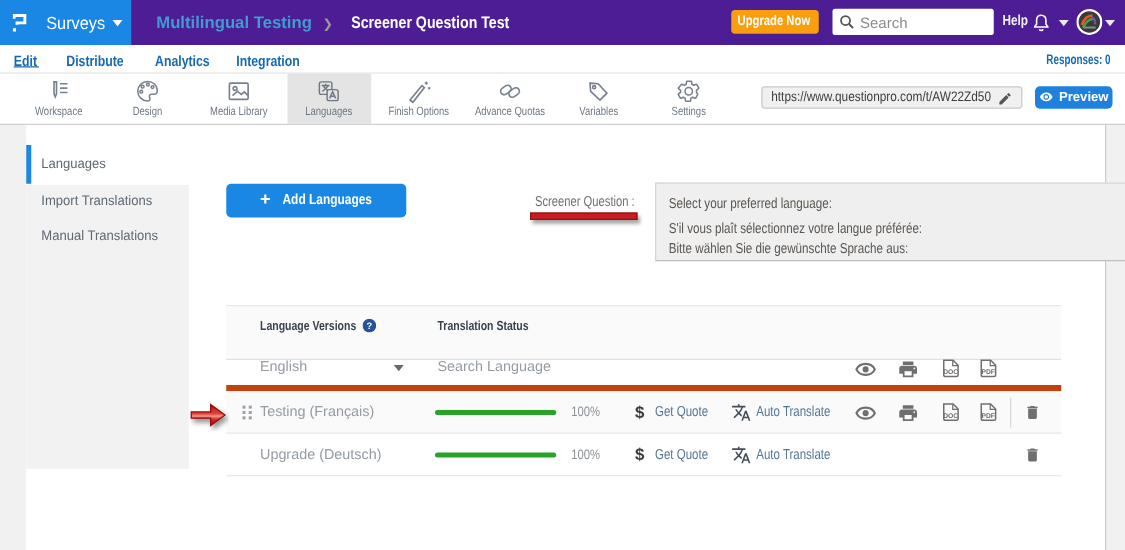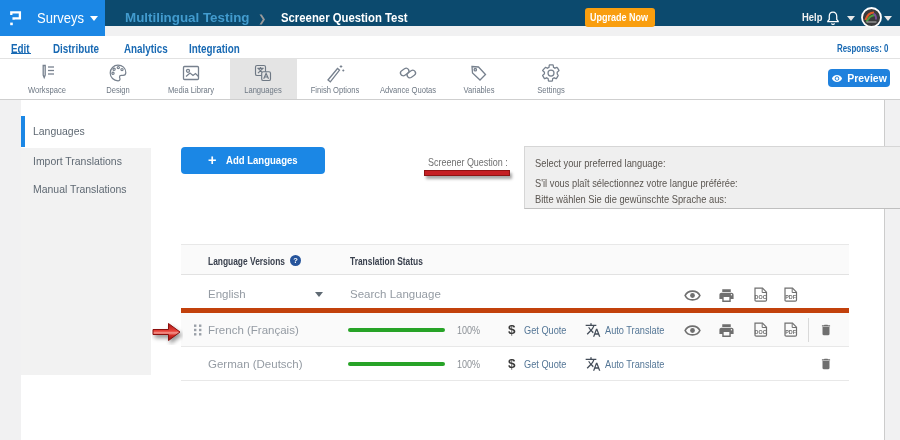--- a/index.html
+++ b/index.html
@@ -2,21 +2,21 @@
 <html><head>
 <meta charset="utf-8">
 <style>
 *{margin:0;padding:0;box-sizing:border-box}
 html,body{width:900px;height:440px}
 body{font-family:"Liberation Sans",sans-serif;position:relative;overflow:hidden;background:#f1f1f2;-webkit-font-smoothing:antialiased}
 .abs{position:absolute}
 .sx{display:inline-block;transform-origin:0 50%;white-space:nowrap}
 
 
-#hdr{position:absolute;left:0;top:0;width:900px;height:26px;background:#0c4a6e}
+#hdr{position:absolute;left:0;top:0;width:900px;height:36px;background:#4c1d95}
 #logo{position:absolute;left:0;top:0;width:105px;height:36px;background:#1b87e5}
 .crumb1{position:absolute;left:125px;top:10px;font-size:13.5px;color:#429bce;font-weight:bold;transform:scaleX(.99);transform-origin:0 0}
 .crumbsep{position:absolute;left:258px;top:13px;font-size:10px;color:#9a9a9a}
 .crumb2{position:absolute;left:281px;top:10px;font-size:13.5px;color:#fff;font-weight:bold;transform:scaleX(.84);transform-origin:0 0}
 #upgr{position:absolute;left:585px;top:8px;width:70px;height:19px;background:#f99e0f;border-radius:3px;color:#fff;font-size:11px;font-weight:bold;line-height:19px}
 #srch{position:absolute;left:666px;top:7px;width:129px;height:21px;background:#fff;border-radius:2px}
 #srch span{position:absolute;left:22px;top:4px;font-size:12px;color:#8b8b8b}
 .help{position:absolute;left:802px;top:10.5px;font-size:11.5px;color:#f2f2f2;font-weight:bold;transform:scaleX(.82);transform-origin:0 0}
 .cardn{width:0;height:0;border-left:4.5px solid transparent;border-right:4.5px solid transparent;border-top:5px solid #fff}
 
@@ -35,21 +35,21 @@
 #main{position:absolute;left:0;top:100px;width:900px;height:340px;background:#f1f1f2}
 #card{position:absolute;left:21px;top:0;width:864px;height:340px;background:#fff;border-right:1.5px solid #cccccc}
 .snav{position:absolute;font-size:11px;color:#5f6973;transform:scaleX(.95);transform-origin:0 0}
 #addbtn{position:absolute;left:181px;top:47px;width:144px;height:26.5px;background:#1b87e5;border-radius:4px;color:#fff}
 #scrlbl{position:absolute;left:428px;top:55.5px;font-size:11.5px;color:#6f6f6f;transform:scaleX(.78);transform-origin:0 0}
 #scrbar{position:absolute;left:424px;top:70px;width:86px;height:5.5px;background:#c51f24;border:1px solid #8e1313;box-shadow:2px 3px 3px rgba(0,0,0,.35)}
 #scrbox{position:absolute;left:524px;top:45.5px;width:390px;height:63px;background:#efefef;border:1px solid #d6d6d6;border-bottom-color:#bfbfbf}
 #scrbox div{position:absolute;left:10px;font-size:11.5px;color:#5a5550;transform:scaleX(.81);transform-origin:0 0;white-space:nowrap}
 
 #tbl{position:absolute;left:181px;top:144px;width:668px}
-.hrow{position:absolute;left:0;top:0;width:668px;height:31px;background:#fafafa;border-top:1px solid #e8e8e8;border-bottom:1px solid #e2e2e2}
+.hrow{position:absolute;left:0;top:0;width:668px;height:44px;background:#fafafa;border-top:1px solid #e8e8e8;border-bottom:1px solid #e2e2e2}
 .row{position:absolute;left:0;width:668px;height:34px}
 .rowtxt{position:absolute;top:11px;font-size:11.5px;color:#949ba3}
 .hcell{position:absolute;top:9.5px;font-size:10.5px;font-weight:bold;color:#3a414e;transform:scaleX(.8);transform-origin:0 0}
 .pbar{position:absolute;left:166.5px;top:15px;width:97.5px;height:3.5px;border-radius:2px;background:#27a327}
 .pct{position:absolute;left:276px;top:11px;font-size:11px;color:#8b9096;transform:scaleX(.82);transform-origin:0 0}
 .dollar{position:absolute;left:327px;top:9px;font-size:13.5px;font-weight:bold;color:#3a3a3a}
 .lnk{position:absolute;top:11px;font-size:11.5px;color:#547696;transform:scaleX(.8);transform-origin:0 0}
 .icon{position:absolute;top:9px;width:17px;height:17px}
 .vsep{position:absolute;left:627px;top:5px;width:1px;height:24px;background:#d9d9d9}
 </style>
@@ -61,20 +61,27 @@
       <path d="M1.3 5 V2.4 H9.9 V8.3 H3.6 V9.7" fill="none" stroke="#fff" stroke-width="2.3"></path>
       <rect x="0.2" y="12.6" width="2.6" height="2.6" fill="#fff"></rect>
     </svg>
     <span class="abs sx" style="left:37px;top:9.5px;color:#fff;font-size:14px;transform:scaleX(.93)">Surveys</span>
     <div class="abs cardn" style="left:90px;top:16px"></div>
   </div>
   <span class="crumb1">Multilingual Testing</span>
   <span class="crumbsep">❯</span>
   <span class="crumb2">Screener Question Test</span>
   <div id="upgr"><span class="sx" style="margin-left:5px;transform:scaleX(.82)">Upgrade Now</span></div>
+  <div id="srch">
+    <svg class="abs" style="left:5px;top:4px" width="13" height="13" viewBox="0 0 13 13">
+        <circle cx="5.4" cy="5.4" r="3.6" fill="none" stroke="#555" stroke-width="1.4"></circle>
+        <line x1="8.2" y1="8.2" x2="11.4" y2="11.4" stroke="#555" stroke-width="1.6"></line>
+      </svg>
+    <span>Search</span>
+  </div>
   <span class="help" id="helpx">Help</span>
   <svg class="abs" style="left:825px;top:9.5px" width="16" height="16" viewBox="0 0 24 24">
       <g fill="none" stroke="#fff" stroke-width="1.9">
         <path d="M12 3.2c-3.6 0-5.6 2.6-5.6 6.1v4.9l-2.2 2.6v.6h15.6v-.6l-2.2-2.6V9.3c0-3.5-2-6.1-5.6-6.1z"></path>
         <path d="M9.8 20 a2.3 2.3 0 0 0 4.4 0"></path>
       </g>
     </svg>
     <div class="abs cardn" style="left:846.5px;top:16px;border-top-color:#e8e8e8;border-left-width:4px;border-right-width:4px"></div>
   <svg class="abs" style="left:861px;top:7px" width="21" height="21" viewBox="0 0 21 21">
     <circle cx="10.5" cy="10.5" r="9.5" fill="#3a3a3c" stroke="#fff" stroke-width="1.8"></circle>
@@ -165,20 +172,25 @@
         </g>
       </svg>
     <div class="lbl">Variables</div>
   </div>
   <div class="titem" style="left:551px">
     <svg class="ticon" viewBox="0 0 24 24">
         <path fill="none" stroke="#77818e" stroke-width="1.5" d="M19.4 13c.04-.32.06-.66.06-1s-.02-.68-.07-1l2.03-1.58c.18-.14.23-.41.12-.61l-1.92-3.32c-.12-.22-.37-.29-.59-.22l-2.39.96c-.5-.38-1.03-.7-1.62-.94L14.7 2.8c-.04-.24-.24-.41-.48-.41h-3.84c-.24 0-.43.17-.47.41l-.36 2.54c-.59.24-1.13.57-1.62.94l-2.39-.96c-.22-.08-.47 0-.59.22L2.03 8.8c-.12.21-.08.47.12.61L4.18 11c-.05.32-.08.67-.08 1s.02.68.07 1l-2.03 1.58c-.18.14-.23.41-.12.61l1.92 3.32c.12.22.37.29.59.22l2.39-.96c.5.38 1.03.7 1.62.94l.36 2.54c.05.24.24.41.48.41h3.84c.24 0 .44-.17.47-.41l.36-2.54c.59-.24 1.13-.56 1.62-.94l2.39.96c.22.08.47 0 .59-.22l1.92-3.32c.12-.22.07-.47-.12-.61L19.4 13zM12 15.6c-1.98 0-3.6-1.62-3.6-3.6s1.62-3.6 3.6-3.6 3.6 1.62 3.6 3.6-1.62 3.6-3.6 3.6z"></path>
       </svg>
     <div class="lbl">Settings</div>
   </div>
+  <div id="urlbox"><span class="sx" style="margin-left:7px;transform:scaleX(.86)">https://www.questionpro.com/t/AW22Zd50</span>
+    <svg class="abs" style="left:188px;top:3px" width="12" height="12" viewBox="0 0 24 24">
+        <path fill="#555" d="M3 17.25V21h3.75L17.81 9.94l-3.75-3.75L3 17.25zM20.71 7.04c.39-.39.39-1.02 0-1.41l-2.34-2.34a.9959.9959 0 0 0-1.41 0l-1.83 1.83 3.75 3.75 1.83-1.83z"></path>
+      </svg>
+  </div>
   <div id="pvw"><svg style="vertical-align:-2px;margin-right:4px" width="12" height="11" viewBox="0 0 24 24">
         <path fill="#fff" d="M12 4.5C7 4.5 2.73 7.61 1 12c1.73 4.39 6 7.5 11 7.5s9.27-3.11 11-7.5c-1.73-4.39-6-7.5-11-7.5zM12 17c-2.76 0-5-2.24-5-5s2.24-5 5-5 5 2.24 5 5-2.24 5-5 5zm0-8c-1.66 0-3 1.34-3 3s1.34 3 3 3 3-1.34 3-3-1.34-3-3-3z"></path>
       </svg>Preview</div>
 </div>
 <div id="main">
   <div id="card"></div>
   <div class="abs" style="left:21px;top:47.5px;width:130px;height:227.5px;background:#f2f2f2"></div>
   <div class="abs" style="left:21px;top:16px;width:4px;height:30.5px;background:#1b87e5"></div>
   <span class="snav" style="left:33px;top:24.5px">Languages</span>
   <span class="snav" style="left:33px;top:55px">Import Translations</span>
@@ -229,21 +241,21 @@
       <svg class="abs" style="left:12px;top:10.5px" width="10" height="12" viewBox="0 0 10 12">
           <g fill="#9aa0a8">
             <rect x="1" y="0.5" width="2.4" height="2.4"></rect>
             <rect x="6" y="0.5" width="2.4" height="2.4"></rect>
             <rect x="1" y="4.8" width="2.4" height="2.4"></rect>
             <rect x="6" y="4.8" width="2.4" height="2.4"></rect>
             <rect x="1" y="9.1" width="2.4" height="2.4"></rect>
             <rect x="6" y="9.1" width="2.4" height="2.4"></rect>
           </g>
         </svg>
-      <span class="rowtxt" style="left:27px">French (Français)</span>
+      <span class="rowtxt" style="left:27px">Testing (Français)</span>
       <div class="pbar"></div>
       <span class="pct">100%</span>
       <span class="dollar">$</span>
       <span class="lnk" style="left:343px">Get Quote</span>
       <svg class="abs" style="left:404px;top:9px" width="16" height="16" viewBox="0 0 24 24">
           <path fill="#434c58" d="M12.87 15.07l-2.54-2.51.03-.03c1.74-1.94 2.98-4.17 3.71-6.53H17V4h-7V2H8v2H1v1.99h11.17C11.5 7.92 10.44 9.75 9 11.35 8.07 10.32 7.3 9.19 6.69 8h-2c.73 1.63 1.73 3.17 2.98 4.56l-5.09 5.02L4 19l5-5 3.11 3.11.76-2.04zM18.5 10h-2L12 22h2l1.12-3h4.75L21 22h2l-4.5-12zm-2.62 7l1.62-4.33L19.12 17h-3.24z"></path>
         </svg>
       <span class="lnk" style="left:424px">Auto Translate</span>
       <svg class="icon" style="left:503px;top:9px" viewBox="0 0 24 24">
           <path fill="none" stroke="#6f6f6f" stroke-width="2.4" d="M12 5.8C7.3 5.8 3.3 8.3 1.6 12c1.7 3.7 5.7 6.2 10.4 6.2s8.7-2.5 10.4-6.2C20.7 8.3 16.7 5.8 12 5.8z"></path>
@@ -261,21 +273,21 @@
           <path fill="none" stroke="#6f6f6f" stroke-width="1.2" d="M3 2.2 h7.5 l4 4 V14 q0 1.2-1.2 1.2 H4.2 Q3 15.2 3 14z"></path>
           <path fill="none" stroke="#6f6f6f" stroke-width="1" d="M10.2 2.5 V6.5 H14.5"></path>
           <text x="8.6" y="13" font-size="5.4" font-weight="bold" fill="#6f6f6f" text-anchor="middle">PDF</text>
         </svg>
       <div class="vsep"></div>
       <svg class="abs" style="left:638px;top:9px" width="14" height="16" viewBox="0 0 24 24">
           <path fill="#6f6f6f" d="M6 19c0 1.1.9 2 2 2h8c1.1 0 2-.9 2-2V7H6v12zM19 4h-3.5l-1-1h-5l-1 1H5v2h14V4z"></path>
         </svg>
     </div>
     <div class="row" style="top:103px;height:34px;border-bottom:1px solid #e8e8e8">
-      <span class="rowtxt" style="left:27px">German (Deutsch)</span>
+      <span class="rowtxt" style="left:27px">Upgrade (Deutsch)</span>
       <div class="pbar"></div>
       <span class="pct">100%</span>
       <span class="dollar">$</span>
       <span class="lnk" style="left:343px">Get Quote</span>
       <svg class="abs" style="left:404px;top:9px" width="16" height="16" viewBox="0 0 24 24">
           <path fill="#434c58" d="M12.87 15.07l-2.54-2.51.03-.03c1.74-1.94 2.98-4.17 3.71-6.53H17V4h-7V2H8v2H1v1.99h11.17C11.5 7.92 10.44 9.75 9 11.35 8.07 10.32 7.3 9.19 6.69 8h-2c.73 1.63 1.73 3.17 2.98 4.56l-5.09 5.02L4 19l5-5 3.11 3.11.76-2.04zM18.5 10h-2L12 22h2l1.12-3h4.75L21 22h2l-4.5-12zm-2.62 7l1.62-4.33L19.12 17h-3.24z"></path>
         </svg>
       <span class="lnk" style="left:424px">Auto Translate</span>
       <svg class="abs" style="left:638px;top:9px" width="14" height="16" viewBox="0 0 24 24">
           <path fill="#6f6f6f" d="M6 19c0 1.1.9 2 2 2h8c1.1 0 2-.9 2-2V7H6v12zM19 4h-3.5l-1-1h-5l-1 1H5v2h14V4z"></path>

